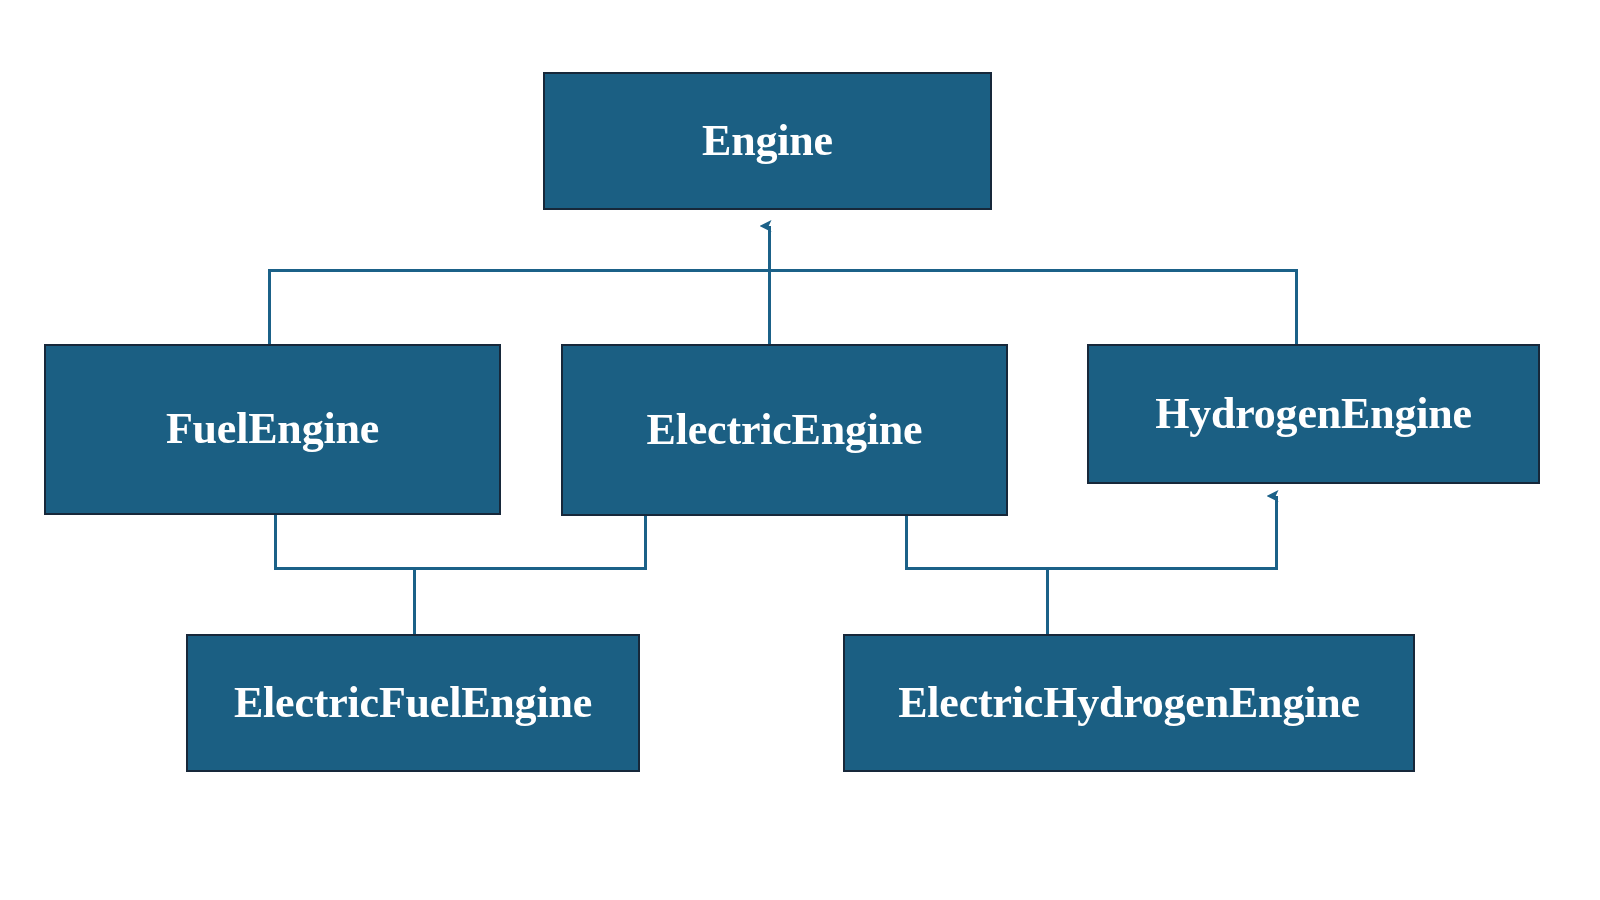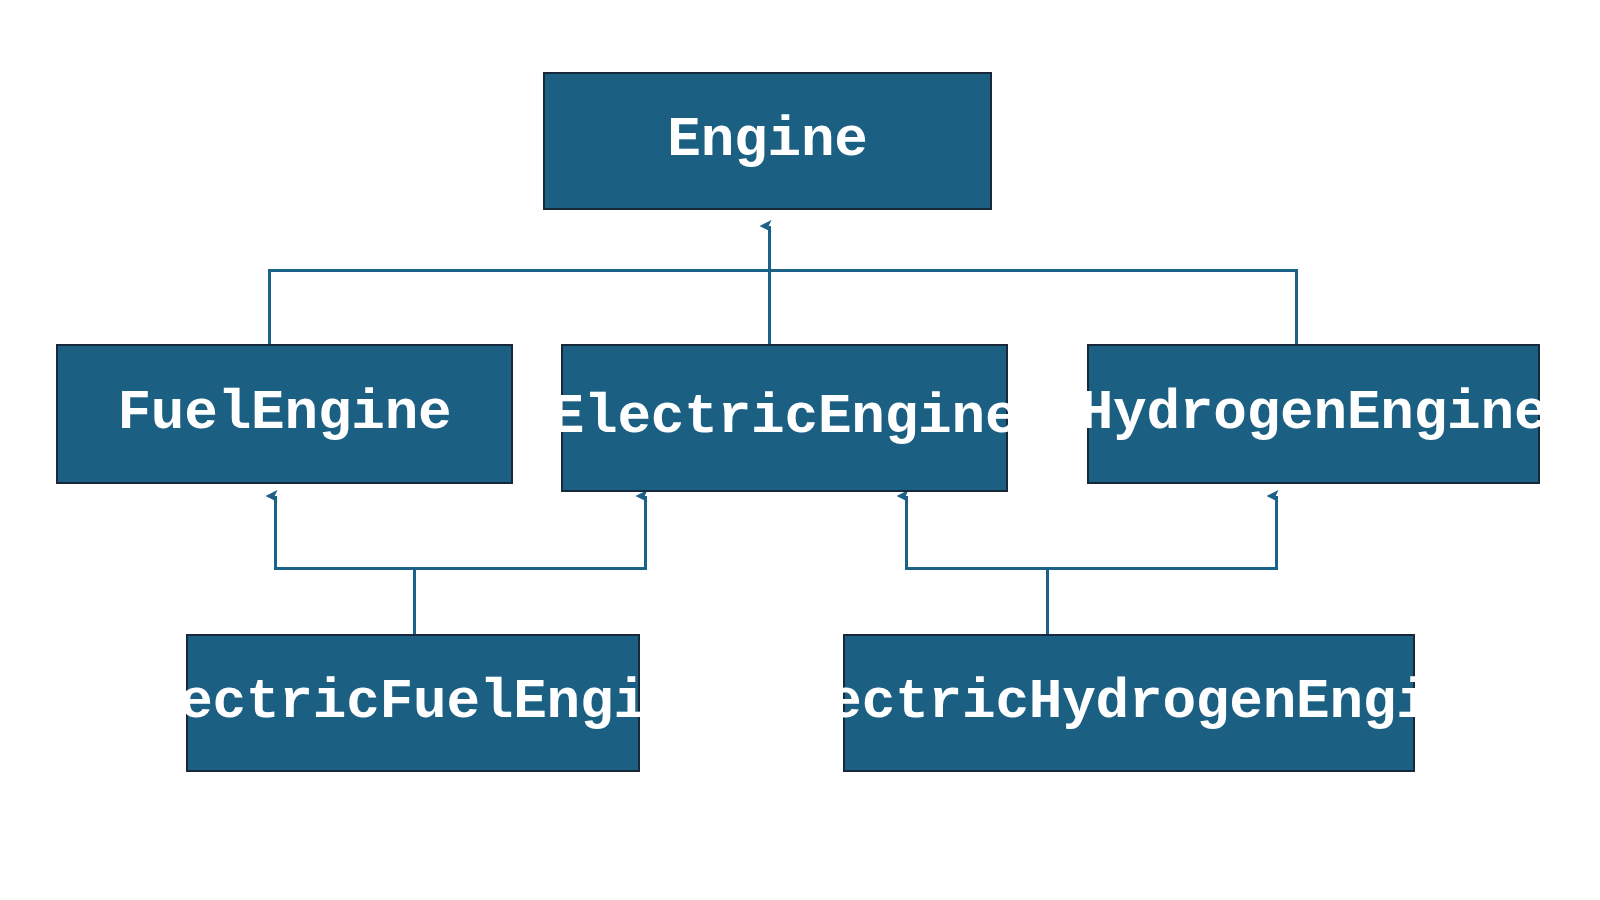--- a/index.html
+++ b/index.html
@@ -29,23 +29,23 @@
     box-sizing: border-box;
     background: #1B5F83;
     border: 2px solid #17283A;
     display: flex;
     align-items: center;
     justify-content: center;
     z-index: 2;
   }
   .class-node-label {
     color: #ffffff;
-    font-family: Liberation Mono, monospace;
+    font-family: Liberation Serif, serif;
     font-weight: bold;
-    font-size: 56px;
+    font-size: 44px;
     line-height: 1.1;
     letter-spacing: -0.2px;
     white-space: nowrap;
     text-align: center;
   }
 </style>
 </head>
 <body>
 
 <div id="canvas">
@@ -75,25 +75,25 @@
       <path d="M 905 568.5 L 1278 568.5"></path>
       <path d="M 1047.5 568.5 L 1047.5 636"></path>
 
     </g>
   </svg>
 
   <div class="class-node" style="left:543px; top:72px; width:449px; height:138px;">
     <span class="class-node-label">Engine</span>
   </div>
 
-  <div class="class-node" style="left:56px; top:344px; width:457px; height:140px;">
+  <div class="class-node" style="left:44px; top:344px; width:457px; height:171px;">
     <span class="class-node-label">FuelEngine</span>
   </div>
 
-  <div class="class-node" style="left:561px; top:344px; width:447px; height:148px;">
+  <div class="class-node" style="left:561px; top:344px; width:447px; height:172px;">
     <span class="class-node-label">ElectricEngine</span>
   </div>
 
   <div class="class-node" style="left:186px; top:634px; width:454px; height:138px;">
     <span class="class-node-label">ElectricFuelEngine</span>
   </div>
 
   <div class="class-node" style="left:1087px; top:344px; width:453px; height:140px;">
     <span class="class-node-label">HydrogenEngine</span>
   </div>

